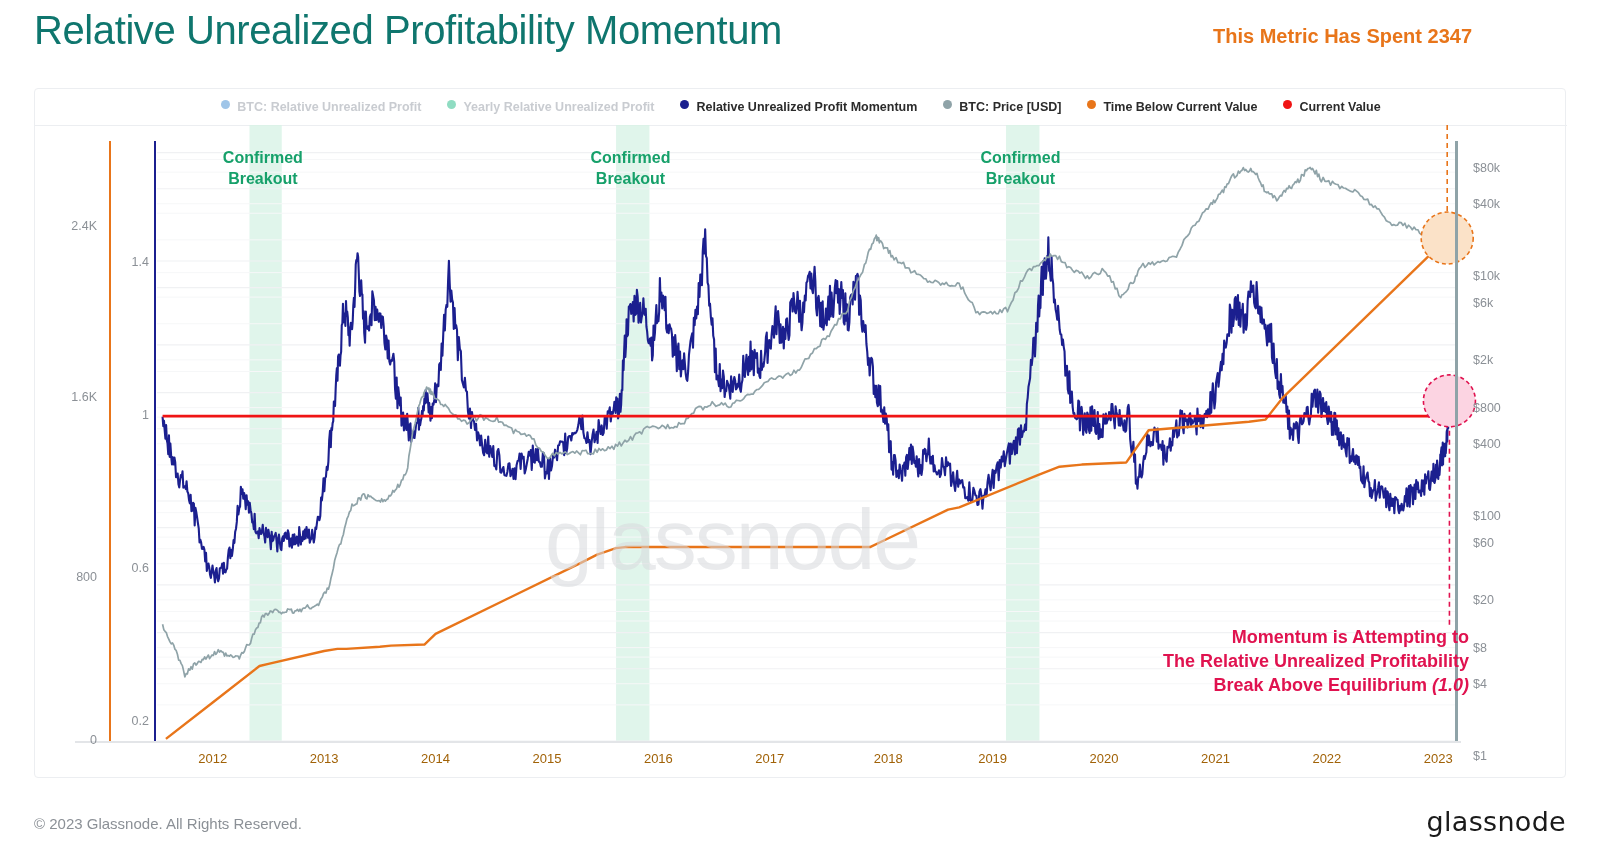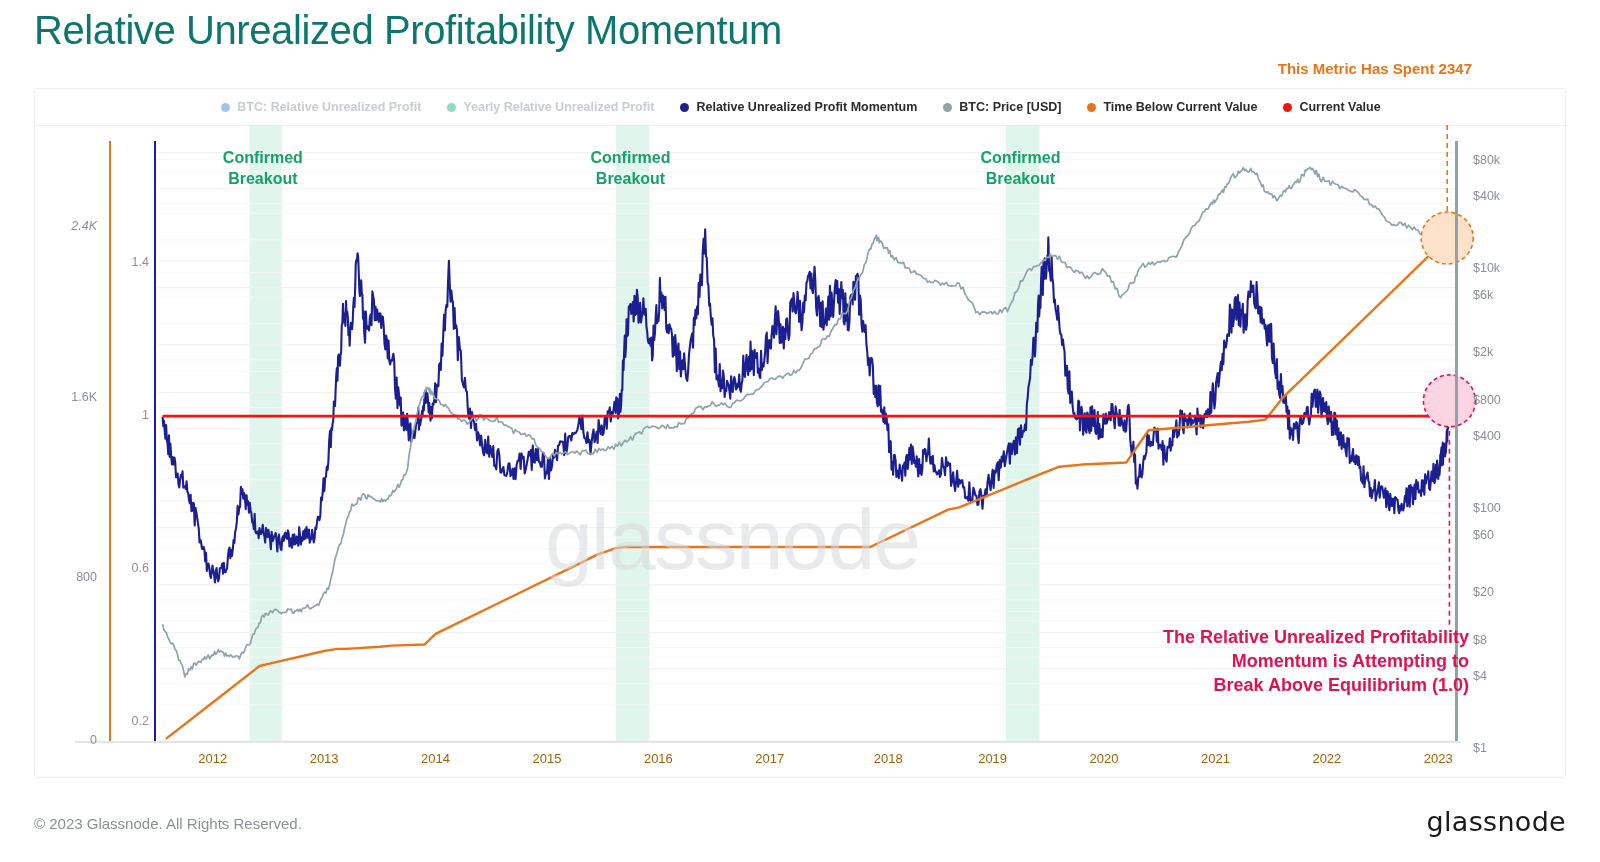--- a/index.html
+++ b/index.html
@@ -16,42 +16,41 @@
   #chart-title{
     position:absolute;left:34px;top:8px;
     font-size:40px;font-weight:400;color:#0f766e;
     letter-spacing:-0.4px;white-space:nowrap;
   }
 
   
   #top-annotation{
     position:absolute;right:128px;top:24px;
     text-align:right;
-    color:#E8751A;font-weight:bold;font-size:15px;line-height:25px;
+    color:#E8751A;font-weight:bold;font-size:20px;line-height:25px;
     white-space:nowrap;
-    margin-top:32px;
   }
 
   
   #chart-card{
     position:absolute;left:34px;top:88px;
     width:1532px;height:690px;
     border:1px solid #eceef1;border-radius:4px;
     background:#ffffff;box-sizing:border-box;
   }
 
   
   #legend{
     position:absolute;left:0;top:0;width:1532px;height:36px;
     display:flex;align-items:center;justify-content:center;
     gap:0px;
     border-bottom:1px solid #eceef1;
   }
   .legend-item{
-    display:flex;align-items:center;gap:7px;
+    display:flex;gap:7px;
     margin:0 13px;
     font-size:12.5px;font-weight:bold;color:#2b2b2b;
     white-space:nowrap;cursor:pointer;
   }
   .legend-item.off{color:#c9ccd1;font-weight:bold;}
   .legend-dot{width:9px;height:9px;border-radius:50%;flex:0 0 auto;}
 
   
   #plot-wrap{position:absolute;left:0;top:36px;width:1532px;height:654px;}
 
@@ -63,21 +62,21 @@
     user-select:none;pointer-events:none;
   }
 
   
   .ax-label{position:absolute;font-size:12.5px;color:#8b9096;white-space:nowrap;}
   .ax-left-orange{right:0;text-align:right;}
   .ax-right{left:0;text-align:left;}
 
   #axis-orange{position:absolute;left:0px;top:0;width:62px;height:654px;}
   #axis-navy{position:absolute;left:78px;top:0;width:36px;height:654px;}
-  #axis-price{position:absolute;left:1426px;top:8px;width:106px;height:654px;}
+  #axis-price{position:absolute;left:1426px;top:16px;width:106px;height:654px;}
 
   .v-axis-line{position:absolute;top:16px;width:2px;height:600px;}
   #orange-axis-line{left:74px;background:#E8751A;}
   #navy-axis-line{left:119px;background:#1b1f8f;}
   #price-axis-line{left:1420px;background:#8fa3a8;width:2.5px;}
 
   #x-axis-line{position:absolute;left:40px;top:616px;width:1386px;height:1.5px;background:#e3e5e8;}
   .x-label{position:absolute;top:626px;font-size:13px;color:#a16207;transform:translateX(-50%);white-space:nowrap;}
   .breakout-label{
     position:absolute;text-align:center;
@@ -85,21 +84,21 @@
     transform:translateX(-50%);white-space:nowrap;
   }
 
   
   #bottom-annotation{
     position:absolute;right:98px;top:500px;
     text-align:right;
     color:#e0124f;font-weight:bold;font-size:18px;line-height:24px;
     white-space:nowrap;
   }
-  #bottom-annotation .paren{font-weight:bold;}
+  #bottom-annotation .paren{font-style:italic;font-weight:bold;}
 
   
   #footer-copy{
     position:absolute;left:34px;top:815px;
     font-size:15px;color:#8b9096;white-space:nowrap;
   }
   #footer-logo{
     position:absolute;right:34px;top:806px;
     font-size:27px;color:#1a1a1a;letter-spacing:0.3px;
     font-family:"DejaVu Sans",sans-serif;
@@ -205,21 +204,21 @@
 
       <div class="v-axis-line" id="orange-axis-line"></div>
       <div class="v-axis-line" id="navy-axis-line"></div>
       <div class="v-axis-line" id="price-axis-line"></div>
       <div id="x-axis-line"></div>
 
       <div id="axis-orange">
           <div class="ax-label ax-left-orange" style="top: 608px; right: 0px;">0</div>
           <div class="ax-label ax-left-orange" style="top: 436.571px; right: 0px; margin-top: 8px;">800</div>
           <div class="ax-label ax-left-orange" style="top: 265.143px; right: 0px; margin-left: 35px;">1.6K</div>
-          <div class="ax-label ax-left-orange" style="top: 93.7143px; right: 0px; font-style: italic;">2.4K</div>
+          <div class="ax-label ax-left-orange" style="top: 93.7143px; right: 0px;">2.4K</div>
         </div>
       <div id="axis-navy">
           <div class="ax-label ax-left-orange" style="top: 588.892px; right: 0px;">0.2</div>
           <div class="ax-label ax-left-orange" style="top: 436.025px; right: 0px;">0.6</div>
           <div class="ax-label ax-left-orange" style="top: 283.159px; right: 0px;">1</div>
           <div class="ax-label ax-left-orange" style="top: 130.293px; right: 0px;">1.4</div>
         </div>
       <div id="axis-price">
           <div class="ax-label ax-right" style="top: 19.6292px; left: 12px;">$80k</div>
           <div class="ax-label ax-right" style="top: 55.7528px; left: 12px;">$40k</div>
@@ -259,22 +258,22 @@
             <div>Confirmed</div>
             <div>Breakout</div>
           </div>
           <div class="breakout-label" style="left: 985.476px; top: 22px;">
             <div>Confirmed</div>
             <div>Breakout</div>
           </div>
         </div>
 
       <div id="bottom-annotation">
+        <div>Momentum is Attempting to</div>
         <div>The Relative Unrealized Profitability</div>
-        <div>Momentum is Attempting to</div>
         <div><span>Break Above Equilibrium </span><span class="paren">(1.0)</span></div>
       </div>
 
     </div>
   </div>
 
   <div id="footer-copy">© 2023 Glassnode. All Rights Reserved.</div>
   <div id="footer-logo">glassnode</div>
 
 </div>

